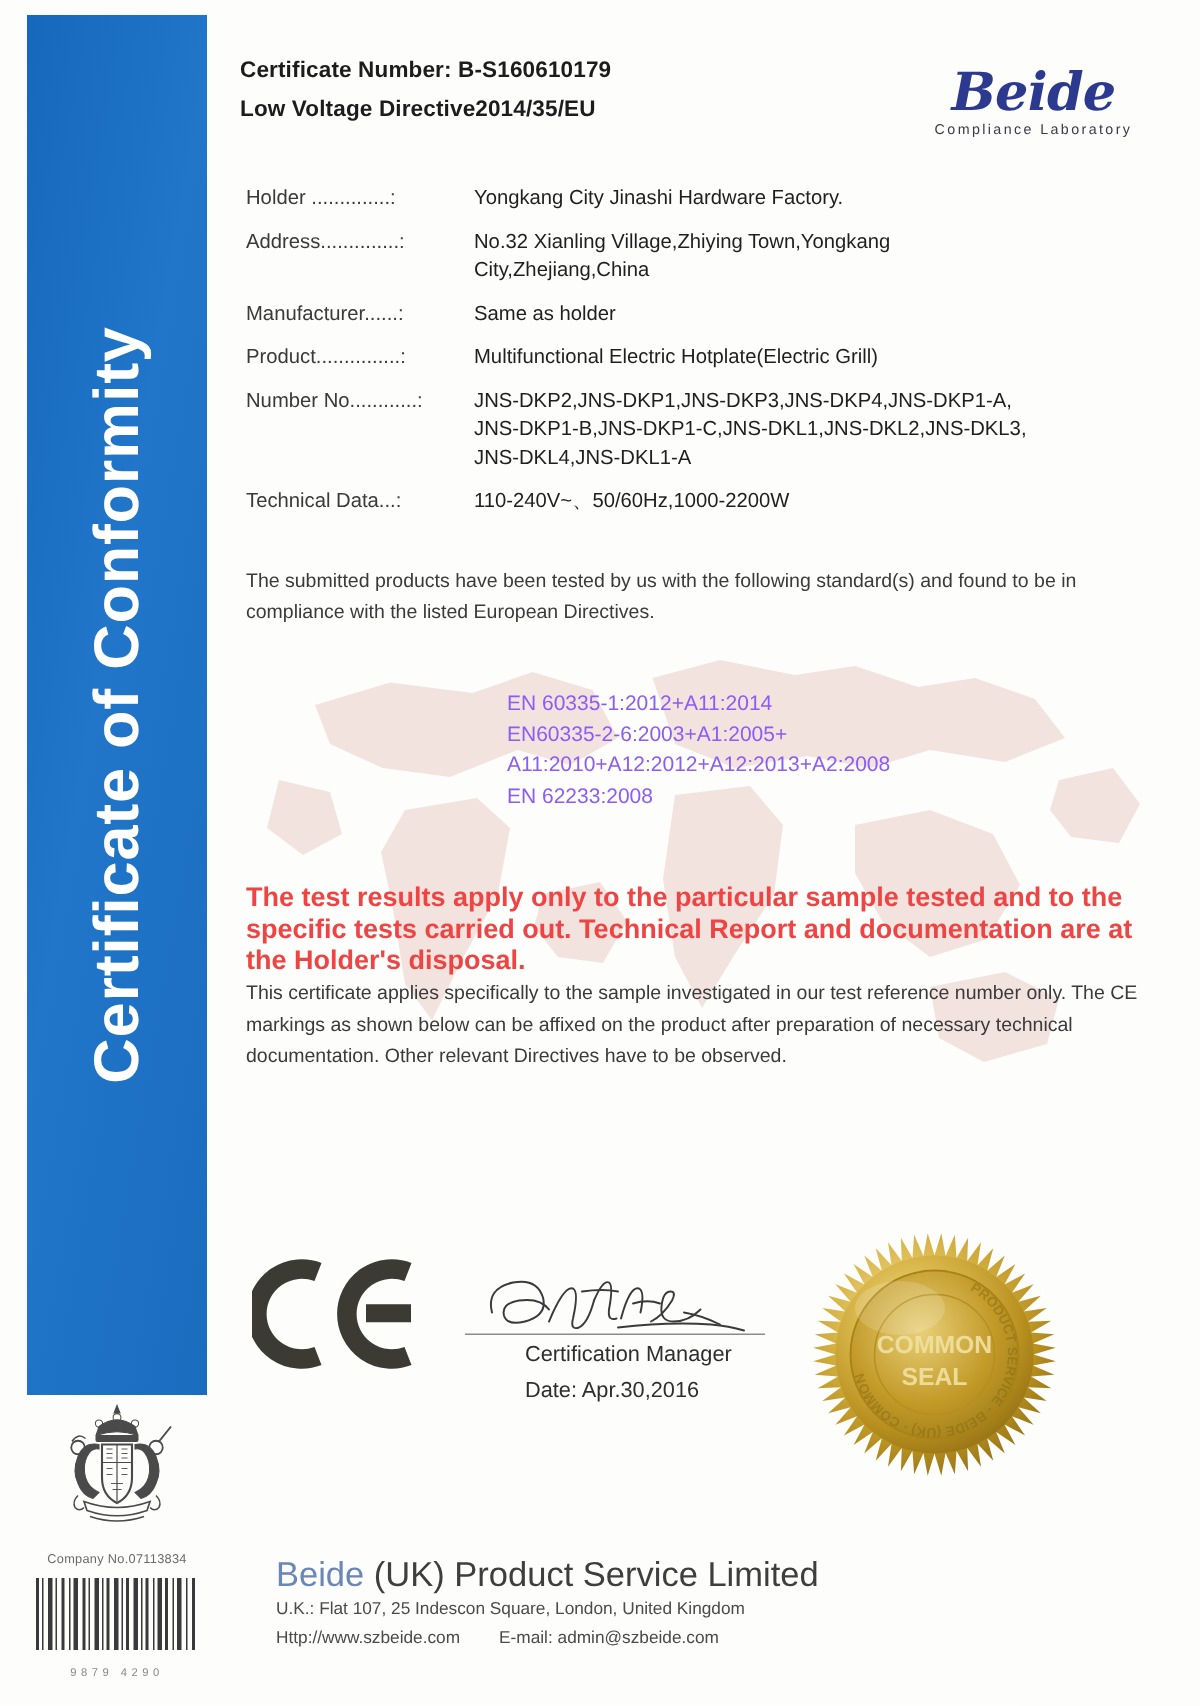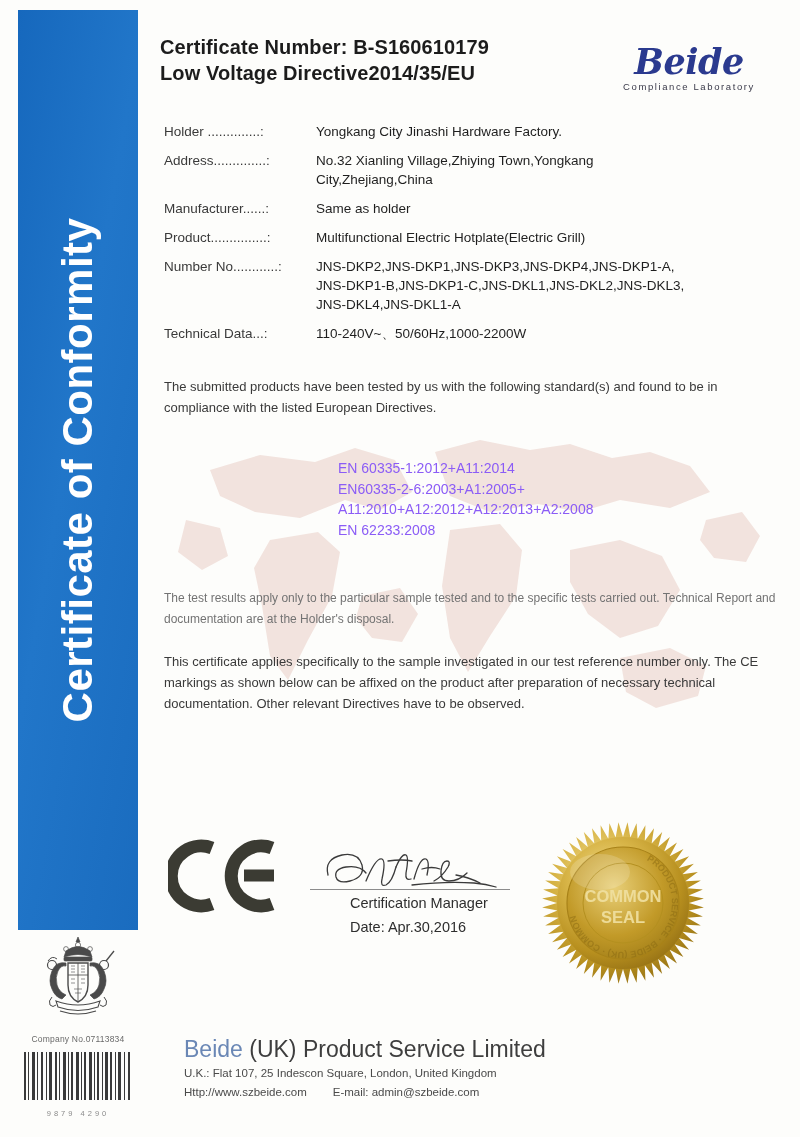--- a/index.html
+++ b/index.html
@@ -95,21 +95,21 @@
     left: 160px;
     top: 0;
     width: 628px;
     height: 1137px;
     z-index: 2;
   }
 
   
   #header { position: absolute; left: 0; top: 34px; width: 628px; }
   .hdr-line {
-    font-size: 20px;
+    font-size: 15px;
     font-weight: bold;
     color: #1c1c1c;
     line-height: 26px;
     letter-spacing: 0.1px;
   }
   #brand {
     position: absolute;
     right: 4px;
     top: 10px;
     text-align: center;
@@ -177,23 +177,24 @@
     color: #8b5cf6;
   }
   #standards .std { display: block; white-space: nowrap; }
 
   
   #para1 {
     position: absolute;
     left: 4px;
     top: 588px;
     width: 622px;
-    font-size: 12px;
+    font-size: 18px;
     line-height: 21px;
-    color: #737373;
+    color: #ef4444;
+    font-weight: bold;
   }
   #para2 {
     position: absolute;
     left: 4px;
     top: 651px;
     width: 622px;
     font-size: 13px;
     line-height: 21px;
     color: #3a3a3a;
   }

